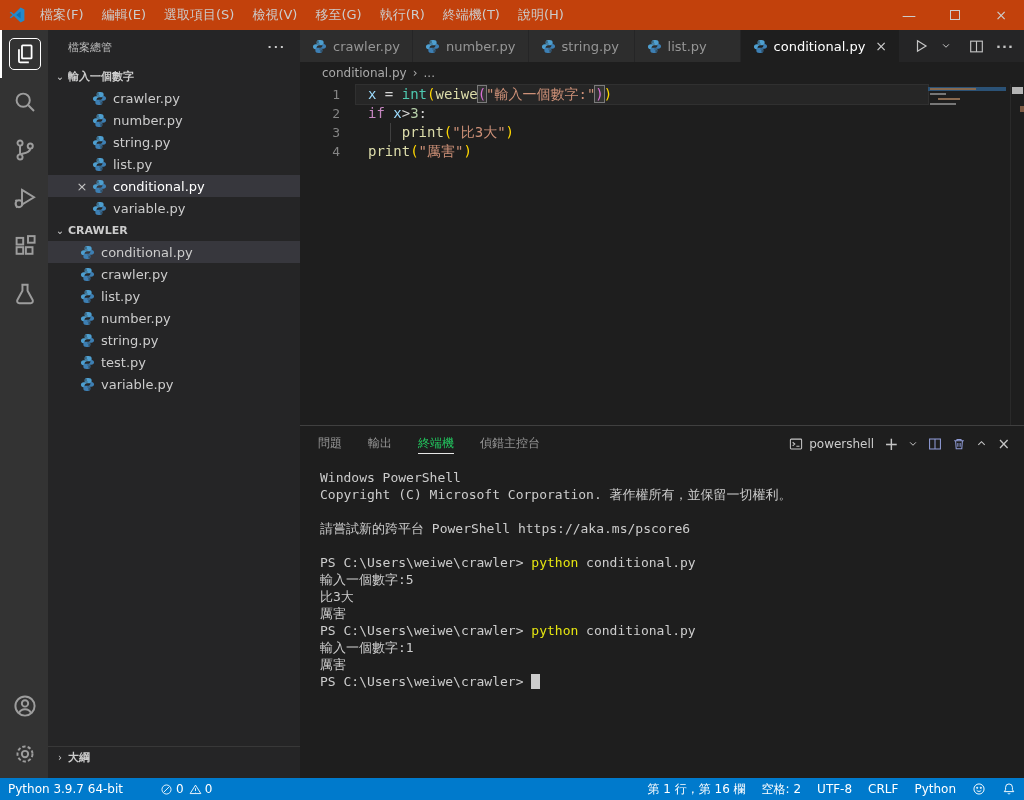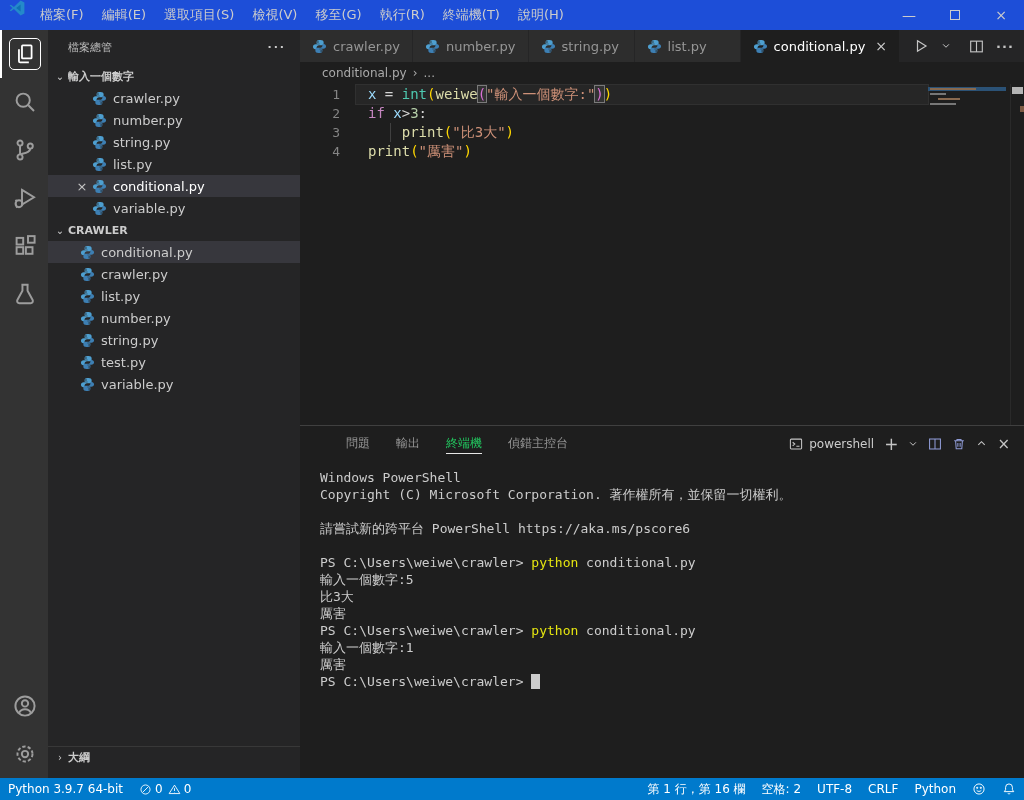--- a/index.html
+++ b/index.html
@@ -5,21 +5,21 @@
   * { box-sizing: border-box; margin: 0; padding: 0; }
   html,body { width:1024px; height:800px; overflow:hidden; }
   body {
     background:#1e1e1e;
     font-family:"DejaVu Sans","Liberation Sans",sans-serif;
     font-size:13px; color:#cccccc; position:relative; cursor:default;
   }
   svg { display:block; }
 
   
-  .titlebar { position:absolute; top:0; left:0; right:0; height:30px; background:#1d4ed8; display:flex; z-index:10; }
+  .titlebar { position:absolute; top:0; left:0; right:0; height:30px; background:#c2410c; display:flex; align-items:center; z-index:10; }
   .vscode-logo { margin:0 6px 0 9px; }
   .menus { display:flex; height:100%; }
   .menu-item { padding:0 9px; display:flex; align-items:center; color:#cccccc; font-size:13px; }
   .window-title { position:absolute; left:555px; right:145px; text-align:center; color:#cccccc; font-size:13px; white-space:nowrap; overflow:hidden; }
   .win-controls { margin-left:auto; display:flex; height:100%; }
   .win-btn { width:46px; height:100%; display:flex; align-items:center; justify-content:center; color:#cccccc; font-size:14px; }
   .win-btn svg { stroke:#cccccc; }
 
   
   .activitybar { position:absolute; top:30px; left:0; width:48px; bottom:22px; background:#333333; display:flex; flex-direction:column; align-items:stretch; z-index:5; }
@@ -97,21 +97,21 @@
 
   .terminal { flex:1; padding:8px 0 0 20px; font-family:"DejaVu Sans Mono","Liberation Mono",monospace; font-size:13px; line-height:17px; color:#cccccc; white-space:pre; overflow:hidden; }
   .t-line { height:17px; }
   .t-cmd { color:#e5e510; }
   .t-cursor { display:inline-block; width:9px; height:15px; background:#cccccc; vertical-align:-3px; }
 
   
   .statusbar { position:absolute; left:0; right:0; bottom:0; height:22px; background:#007acc; color:#ffffff; display:flex; align-items:center; font-size:12px; z-index:20; }
   .sb-item { padding:0 8px; height:100%; display:flex; align-items:center; gap:5px; white-space:nowrap; }
   .sb-item svg { stroke:#ffffff; fill:none; stroke-width:1.1; }
-  .sb-left { display:flex; height:100%; }
+  .sb-left { display:flex; height:100%;gap:21px; }
   .sb-right { margin-left:auto; display:flex; height:100%; }
   .problem-group { display:flex; align-items:center; gap:3px; }
 </style>
 </head>
 <body>
 
 <div class="titlebar">
   <span class="vscode-logo">
     <svg width="16" height="16" viewBox="0 0 16 16">
       <path fill="#2489ca" d="M11.6.6L4.9 6.9 2 4.7l-1.4.7L3.5 8 .6 10.6l1.4.7 2.9-2.2 6.7 6.3 3.8-1.8V2.4z"></path>
@@ -503,21 +503,21 @@
         <div class="mm-l4"></div>
     </div>
     <div class="overview-ruler">
       <div class="or-mark"></div>
         <div class="or-dot"></div>
     </div>
   </div>
 
   <div class="panel">
     <div class="panel-tabs">
-      <div style="display:flex;gap:26px;height:100%;margin-left:28px;">
+      <div style="display:flex;gap:26px;height:100%;">
           <div class="panel-tab">問題</div>
           <div class="panel-tab">輸出</div>
           <div class="panel-tab active">終端機</div>
           <div class="panel-tab">偵錯主控台</div>
         </div>
       <div class="panel-actions">
         <span class="shell-select">
           <span>
             <svg width="14" height="14" viewBox="0 0 16 16">
                 <rect x="1.6" y="2.4" width="12.8" height="11.2" rx="1"></rect>

